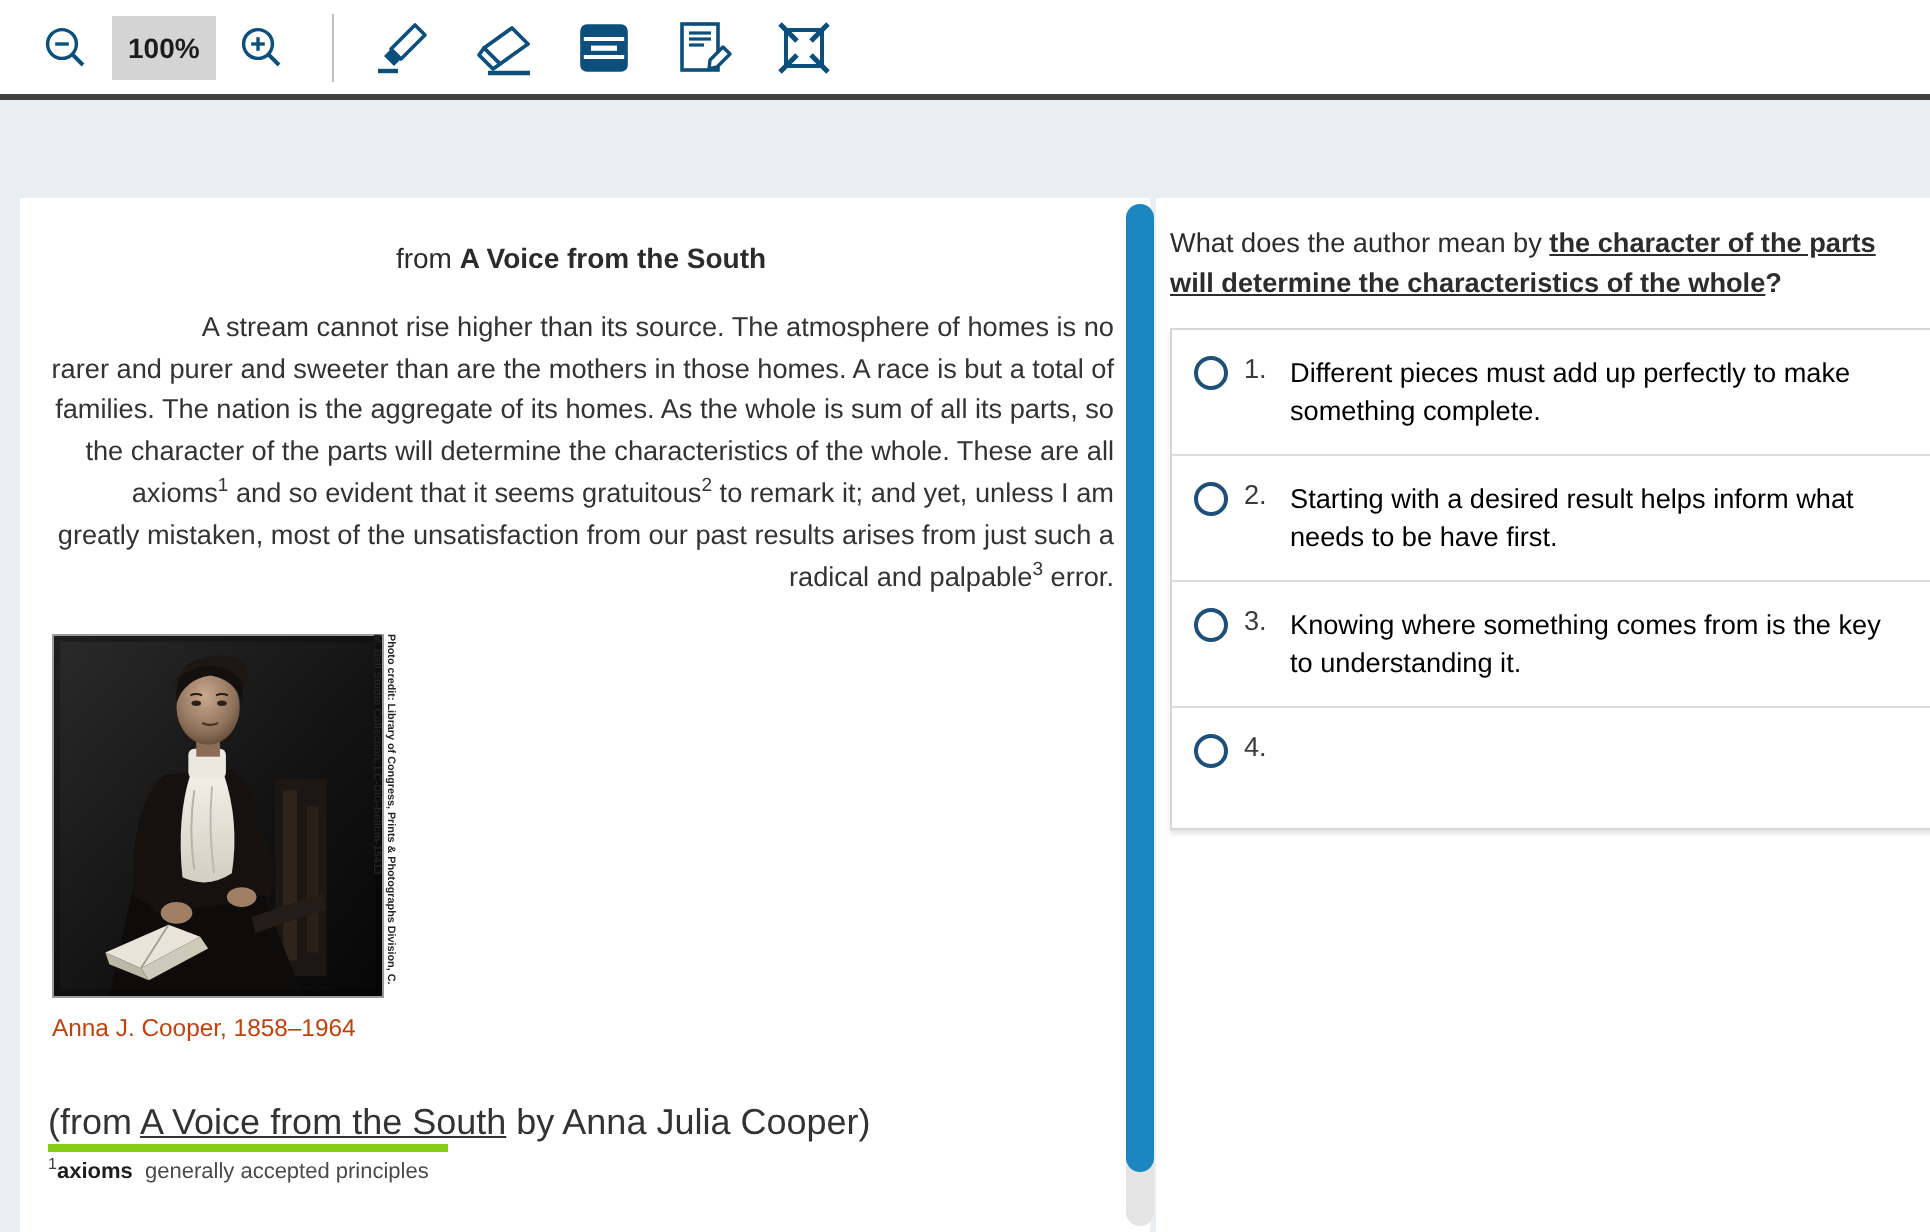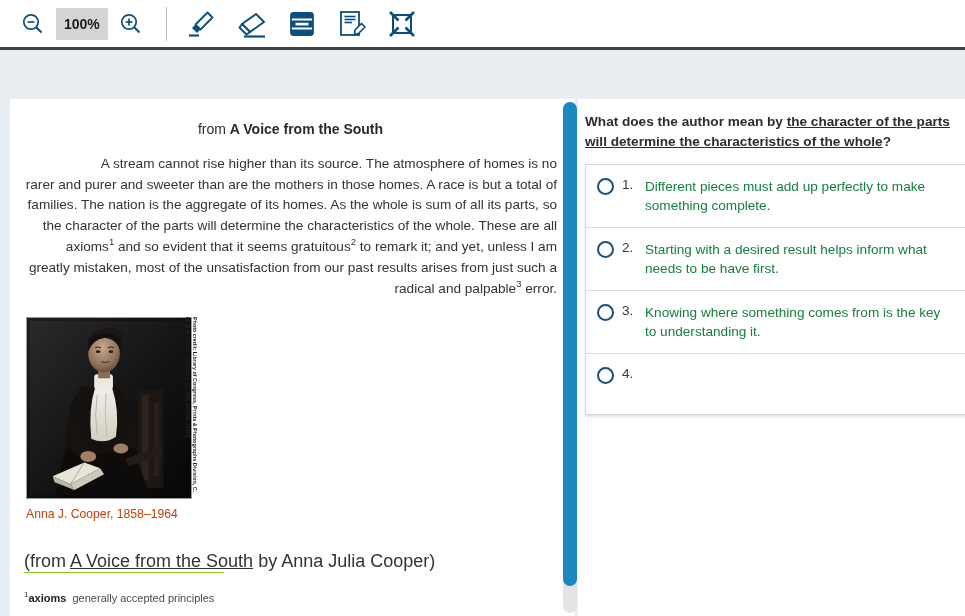--- a/index.html
+++ b/index.html
@@ -121,22 +121,22 @@
   }
   .source-line {
     font-size: 18px;
     color: #333333;
     margin-top: 26px;
   }
   .source-line u { text-decoration: underline; }
 
   .footnotes {
     width: 200px;
-    border-top: 1px solid #84cc16;
-    padding-top: 18px;
+    border-top: 4px solid #84cc16;
+    padding-top: 3px;
   }
   .footnote {
     font-size: 11px;
     line-height: 14px;
     color: #3b3b3b;
     white-space: nowrap;
   }
   .footnote .fn-num {
     font-size: 8px;
     vertical-align: super;
@@ -172,21 +172,21 @@
     padding: 13px 0 0 7px;
   }
   .question-text {
     font-size: 13.6px;
     line-height: 20px;
     color: #2c2c2c;
     font-weight: bold;
     width: 368px;
     padding-right: 2px;
   }
-  .question-text .q-lead { font-weight: bold; }
+  .question-text .q-lead { font-weight: normal; }
   .question-text .q-quote { text-decoration: underline; font-weight: bold; }
 
   .choices {
     margin-top: 12px;
     width: 390px;
     border: 1px solid #d6d6d6;
     border-right: none;
     background: #ffffff;
     box-shadow: 0 2px 2px rgba(0,0,0,0.10);
   }
@@ -212,21 +212,21 @@
     width: 25px;
     text-align: left;
     padding-left: 8px;
     font-size: 13.6px;
     color: #3a3a3a;
   }
   .choice-text {
     flex: 1 1 auto;
     font-size: 13.6px;
     line-height: 19px;
-    color: #15803d;
+    color: #000000;
     padding-left: 6px;
     padding-right: 16px;
   }
 </style>
 </head>
 <body>
 
 <div class="app">
 
   <div class="toolbar">

